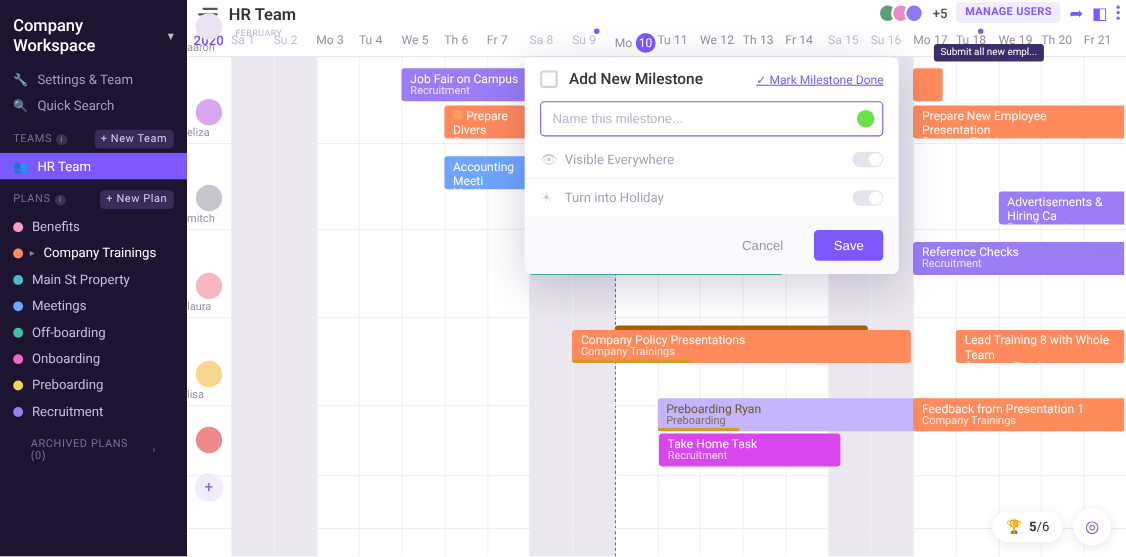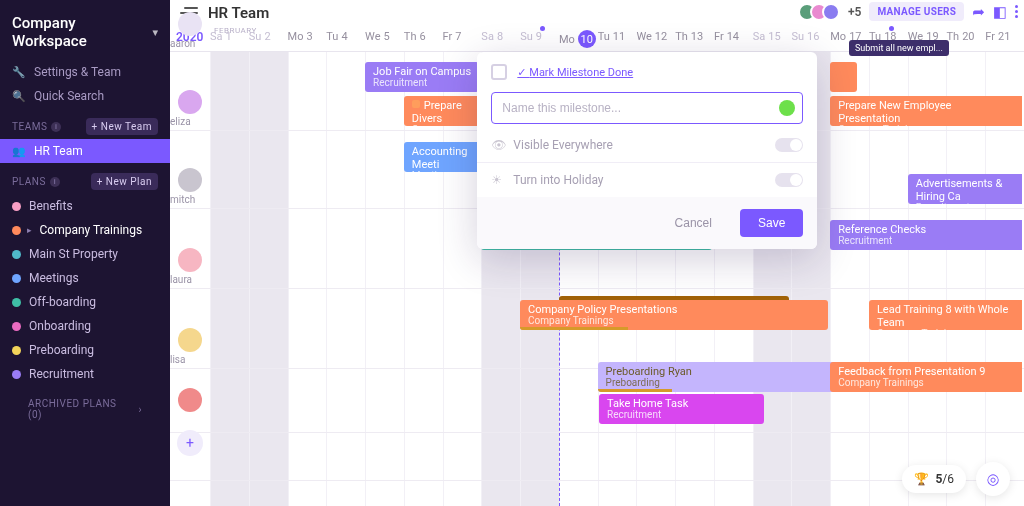--- a/index.html
+++ b/index.html
@@ -374,27 +374,28 @@
       <div class="task cutR" style="background: rgb(255, 138, 92); left: 233.81px; width: 75.5238px; top: 96px;"><span class="tag"></span><span>Prepare Divers</span><span class="t-sub">Company Training</span></div>
       <div class="task cutR" style="background: rgb(255, 138, 92); left: 660.19px; width: 191.81px; top: 96px;"><span>Prepare New Employee Presentation</span><span class="t-sub">Company Trainings</span></div>
       <div class="task cutR" style="background: rgb(111, 165, 255); left: 233.81px; width: 75.5238px; top: 142px;"><span>Accounting Meeti</span><span class="t-sub">Meetings</span></div>
       <div class="task cutR" style="background: rgb(154, 124, 245); left: 737.714px; width: 114.286px; top: 174px;"><span>Advertisements &amp; Hiring Ca</span><span class="t-sub">Recruitment</span></div>
       <div class="task" style="background: rgb(63, 191, 166); left: 311.333px; width: 230.571px; top: 220px;"><span>Collect Office Keys</span><span class="t-sub">Off-boarding</span></div>
       <div class="task cutR" style="background: rgb(154, 124, 245); left: 660.19px; width: 191.81px; top: 220px;"><span>Reference Checks</span><span class="t-sub">Recruitment</span></div>
       <div class="task" style="background: #a16207; left: 388.857px; width: 230.571px; top: 252px; margin-top: 44px;"><span>Onboard Max</span><span class="t-sub">Onboarding</span></div>
       <div class="task" style="background: rgb(255, 138, 92); left: 350.095px; width: 308.095px; top: 300px;"><span>Company Policy Presentations</span><span class="t-sub">Company Trainings</span><span class="bottom-bar" style="width:35%;background:#d69a2a"></span></div>
       <div class="task cutR" style="background: rgb(255, 138, 92); left: 698.952px; width: 153.048px; top: 300px;"><span>Lead Training 8 with Whole Team</span><span class="t-sub">Company Trainings</span></div>
       <div class="task light" style="background: #c4b5fd; left: 427.619px; width: 247px; top: 362px;"><span>Preboarding Ryan</span><span class="t-sub">Preboarding</span><span class="bottom-bar" style="width:30%;background:#d69a2a"></span></div>
-      <div class="task cutR" style="background: rgb(255, 138, 92); left: 660.19px; width: 191.81px; top: 362px;"><span>Feedback from Presentation 9</span><span class="t-sub">Company Trainings</span></div>
+      <div class="task cutR" style="background: rgb(255, 138, 92); left: 660.19px; width: 191.81px; top: 362px;"><span>Feedback from Presentation 1</span><span class="t-sub">Company Trainings</span></div>
       <div class="task" style="background: #d946ef; left: 429px; width: 165px; top: 394px;"><span>Take Home Task</span><span class="t-sub">Recruitment</span></div>
     </div>
 
   <div class="popover" id="pop" style="left: 307.333px;">
     <div class="pop-head">
       <span class="chk"></span>
+      <span class="pop-title">Add New Milestone</span>
       <span class="done-link">Mark Milestone Done</span>
     </div>
     <div class="name-input-wrap">
       <input class="name-input" placeholder="Name this milestone..." style="">
       <span class="colour"></span>
     </div>
     <div class="opt-row">
       <span class="oico">👁</span>
       <span>Visible Everywhere</span>
       <span class="toggle"></span>

